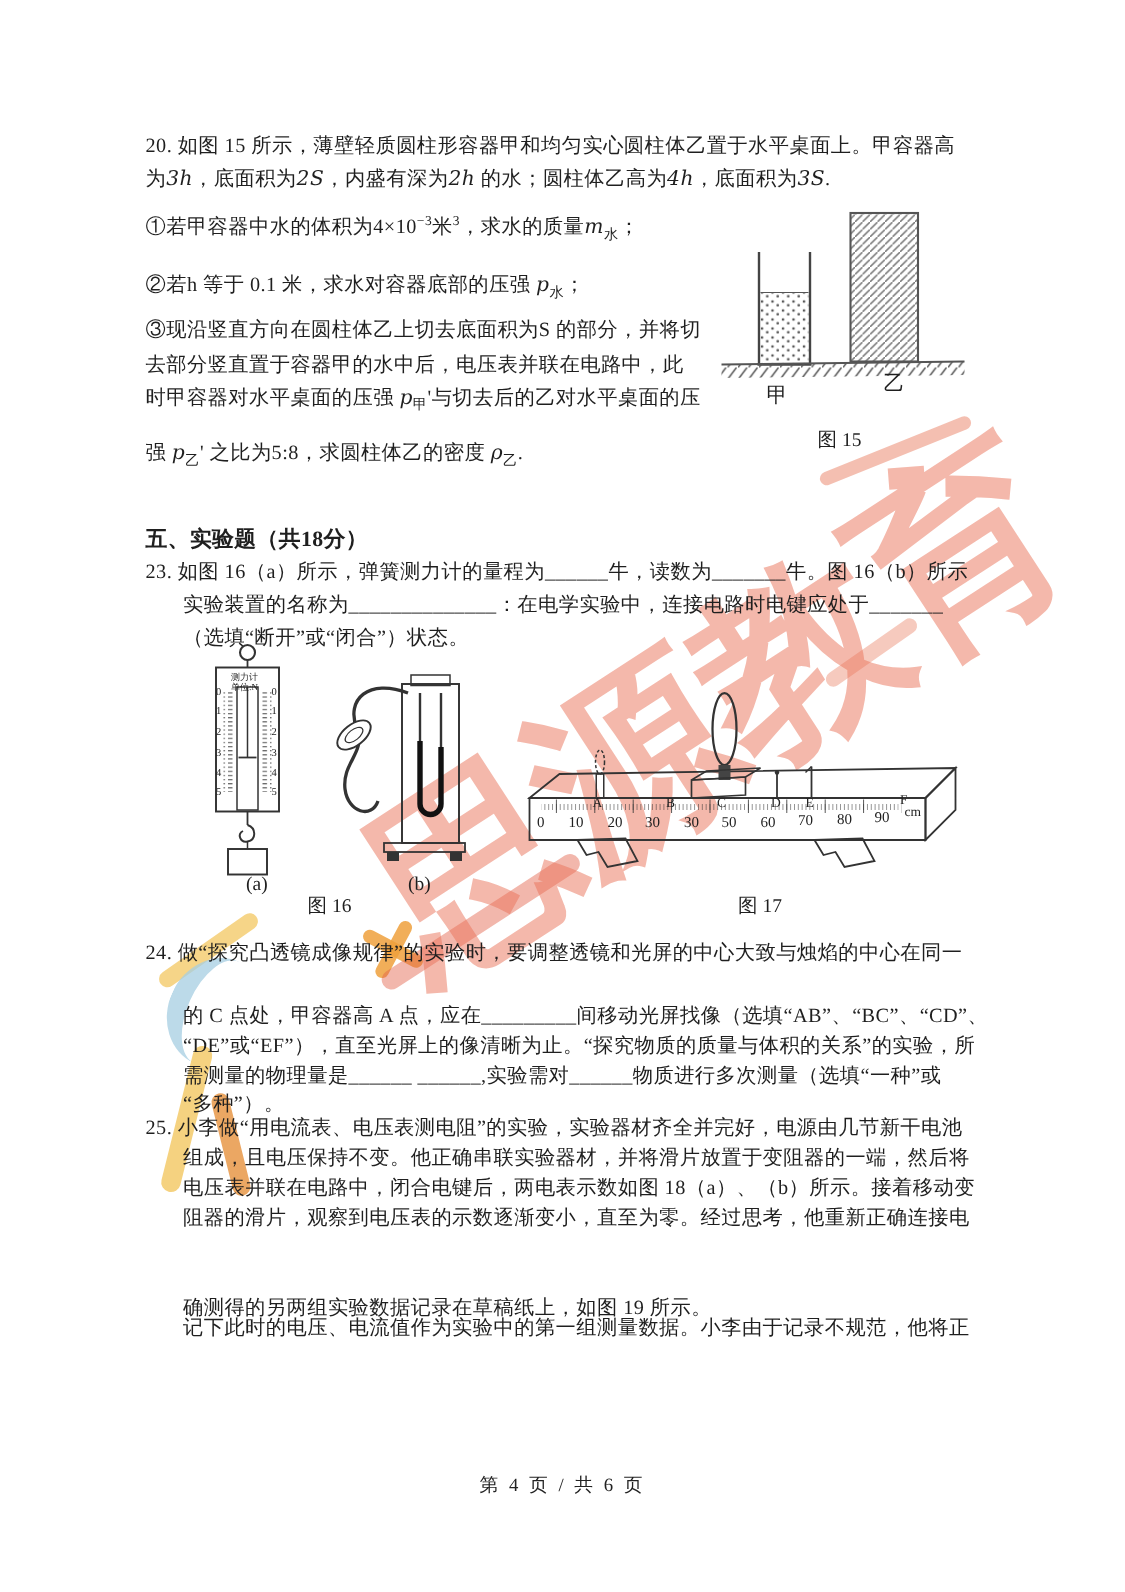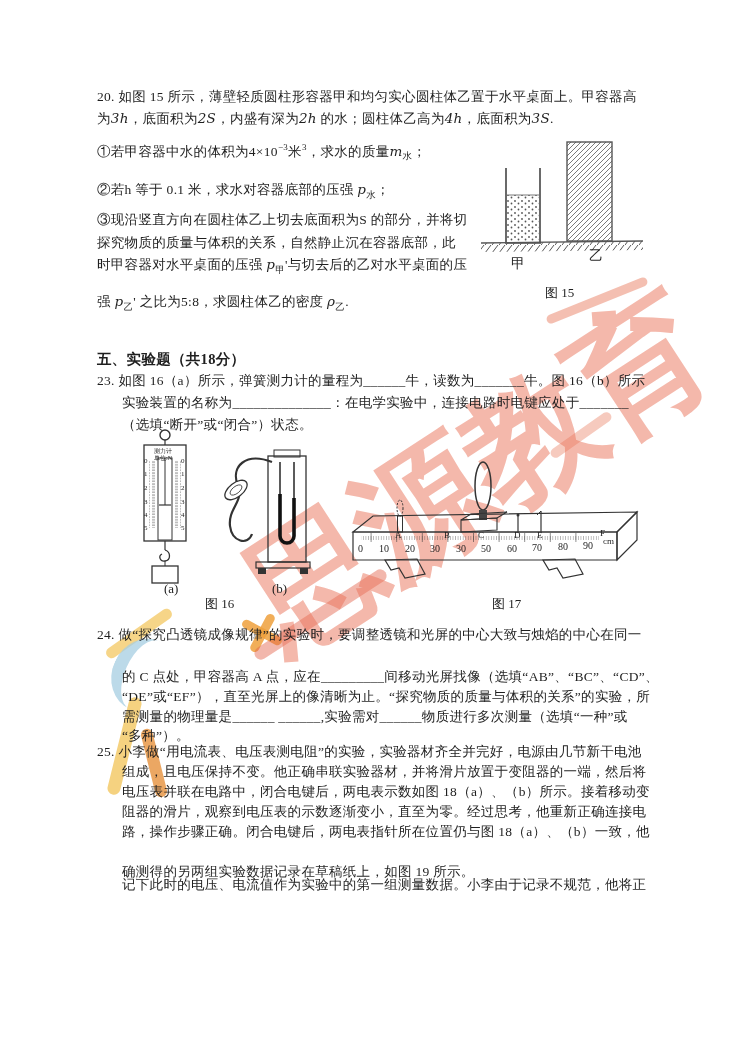--- a/index.html
+++ b/index.html
@@ -53,21 +53,21 @@
     <div class="wm-text">思源教育</div>
   </div>
 
   <div class="content">
 
     <div class="tl" style="left:97px;top:88px">20. 如图 15 所示，薄壁轻质圆柱形容器甲和均匀实心圆柱体乙置于水平桌面上。甲容器高</div>
     <div class="tl" style="left:97px;top:110px"><span>为</span><span class="it">3h</span><span>，底面积为</span><span class="it">2S</span><span>，内盛有深为</span><span class="it">2h</span><span> 的水；圆柱体乙高为</span><span class="it">4h</span><span>，底面积为</span><span class="it">3S</span><span>.</span></div>
     <div class="tl" style="left:97px;top:142px"><span>①若甲容器中水的体积为4×10</span><span class="sup">−3</span><span>米</span><span class="sup">3</span><span>，求水的质量</span><span class="it">m</span><span class="sub">水</span><span>；</span></div>
     <div class="tl" style="left:97px;top:181px"><span>②若h 等于 0.1 米，求水对容器底部的压强 </span><span class="it">p</span><span class="sub">水</span><span>；</span></div>
     <div class="tl" style="left:97px;top:211px">③现沿竖直方向在圆柱体乙上切去底面积为S 的部分，并将切</div>
-    <div class="tl" style="left:97px;top:234px">探究物质的质量与体积的关系，自然静止沉在容器底部，此</div>
+    <div class="tl" style="left:97px;top:234px">去部分竖直置于容器甲的水中后，电压表并联在电路中，此</div>
     <div class="tl" style="left:97px;top:256px"><span>时甲容器对水平桌面的压强 </span><span class="it">p</span><span class="sub">甲</span><span>'与切去后的乙对水平桌面的压</span></div>
     <div class="tl" style="left:97px;top:293px"><span>强 </span><span class="it">p</span><span class="sub">乙</span><span>' 之比为5:8，求圆柱体乙的密度 </span><span class="it">ρ</span><span class="sub">乙</span><span>.</span></div>
 
     <div style="position:absolute;left:485px;top:133px;width:175px;height:180px">
       <svg width="175" height="175" viewBox="0 0 175 175">
         <defs>
           <pattern id="dots" width="7" height="6" patternUnits="userSpaceOnUse">
             <circle cx="2" cy="2" r="0.9" fill="#555"></circle>
               <circle cx="5.5" cy="4.5" r="0.9" fill="#555"></circle>
           </pattern>
@@ -212,18 +212,18 @@
     <div class="tl" style="left:97px;top:626px">24. 做“探究凸透镜成像规律”的实验时，要调整透镜和光屏的中心大致与烛焰的中心在同一</div>
     <div class="tl" style="left:122px;top:668px">的 C 点处，甲容器高 A 点，应在_________间移动光屏找像（选填“AB”、“BC”、“CD”、</div>
     <div class="tl" style="left:122px;top:688px">“DE”或“EF”），直至光屏上的像清晰为止。“探究物质的质量与体积的关系”的实验，所</div>
     <div class="tl" style="left:122px;top:708px">需测量的物理量是______ ______,实验需对______物质进行多次测量（选填“一种”或</div>
     <div class="tl" style="left:122px;top:727px">“多种”）。</div>
 
     <div class="tl" style="left:97px;top:743px">25. 小李做“用电流表、电压表测电阻”的实验，实验器材齐全并完好，电源由几节新干电池</div>
     <div class="tl" style="left:122px;top:763px">组成，且电压保持不变。他正确串联实验器材，并将滑片放置于变阻器的一端，然后将</div>
     <div class="tl" style="left:122px;top:783px">电压表并联在电路中，闭合电键后，两电表示数如图 18（a）、（b）所示。接着移动变</div>
     <div class="tl" style="left:122px;top:803px">阻器的滑片，观察到电压表的示数逐渐变小，直至为零。经过思考，他重新正确连接电</div>
-    <div class="tl" style="left:122px;top:823px">路，操作步骤正确。闭合电键后，两电表指针所在位置仍与图 18（a）、（b）一致，他</div>
     <div class="tl" style="left:122px;top:876px">记下此时的电压、电流值作为实验中的第一组测量数据。小李由于记录不规范，他将正</div>
     <div class="tl" style="left:122px;top:863px">确测得的另两组实验数据记录在草稿纸上，如图 19 所示。</div>
 
+    <div class="footer">第 4 页 / 共 6 页</div>
   </div>
 </div>
 
 </body></html>

